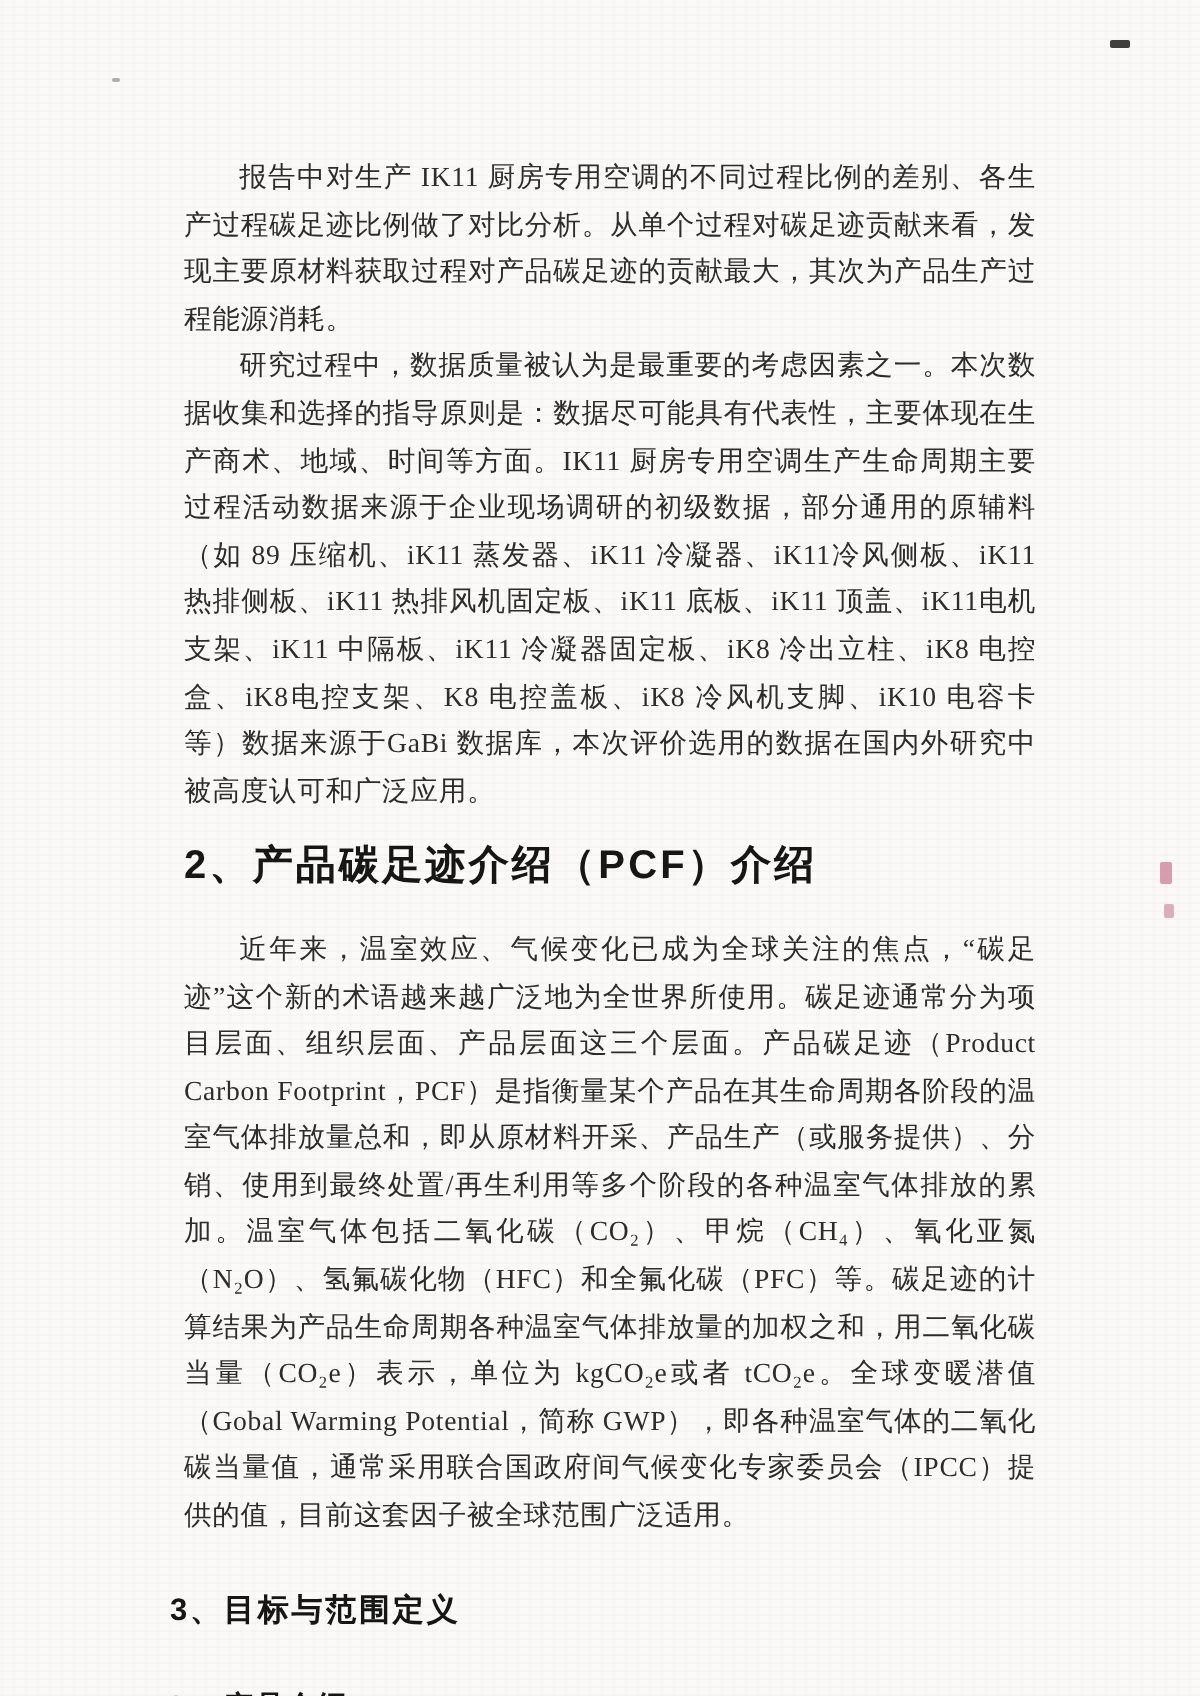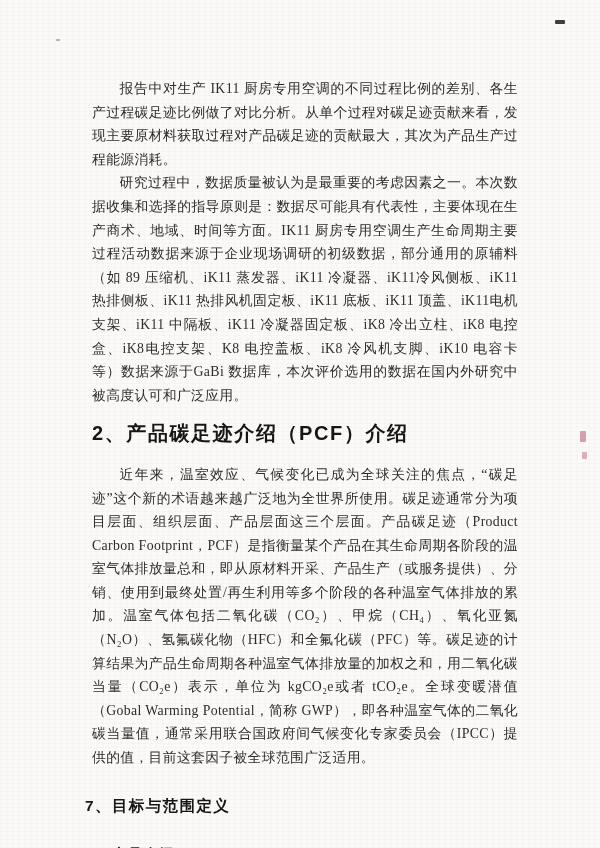--- a/index.html
+++ b/index.html
@@ -87,21 +87,21 @@
   <div class="text-block">
 
     <p>报告中对生产 IK11 厨房专用空调的不同过程比例的差别、各生产过程碳足迹比例做了对比分析。从单个过程对碳足迹贡献来看，发现主要原材料获取过程对产品碳足迹的贡献最大，其次为产品生产过程能源消耗。</p>
 
     <p>研究过程中，数据质量被认为是最重要的考虑因素之一。本次数据收集和选择的指导原则是：数据尽可能具有代表性，主要体现在生产商术、地域、时间等方面。IK11 厨房专用空调生产生命周期主要过程活动数据来源于企业现场调研的初级数据，部分通用的原辅料（如 89 压缩机、iK11 蒸发器、iK11 冷凝器、iK11冷风侧板、iK11 热排侧板、iK11 热排风机固定板、iK11 底板、iK11 顶盖、iK11电机支架、iK11 中隔板、iK11 冷凝器固定板、iK8 冷出立柱、iK8 电控盒、iK8电控支架、K8 电控盖板、iK8 冷风机支脚、iK10 电容卡等）数据来源于GaBi 数据库，本次评价选用的数据在国内外研究中被高度认可和广泛应用。</p>
 
     <h2 class="h-main">2、产品碳足迹介绍（PCF）介绍</h2>
 
     <p>近年来，温室效应、气候变化已成为全球关注的焦点，“碳足迹”这个新的术语越来越广泛地为全世界所使用。碳足迹通常分为项目层面、组织层面、产品层面这三个层面。产品碳足迹（Product Carbon Footprint，PCF）是指衡量某个产品在其生命周期各阶段的温室气体排放量总和，即从原材料开采、产品生产（或服务提供）、分销、使用到最终处置/再生利用等多个阶段的各种温室气体排放的累加。温室气体包括二氧化碳（CO₂）、甲烷（CH₄）、氧化亚氮（N₂O）、氢氟碳化物（HFC）和全氟化碳（PFC）等。碳足迹的计算结果为产品生命周期各种温室气体排放量的加权之和，用二氧化碳当量（CO₂e）表示，单位为 kgCO₂e或者 tCO₂e。全球变暖潜值（Gobal Warming Potential，简称 GWP），即各种温室气体的二氧化碳当量值，通常采用联合国政府间气候变化专家委员会（IPCC）提供的值，目前这套因子被全球范围广泛适用。</p>
 
-    <h2 class="h-goal">7、目标与范围定义</h2>
+    <h2 class="h-goal">3、目标与范围定义</h2>
 
     <h3 class="h-sub">3.1 产品介绍</h3>
 
   </div>
 
   <div id="artifacts">
       <span class="artifact" style="left: 555px; top: 20px; width: 10px; height: 4px; background: rgb(42, 42, 42); opacity: 0.9;"></span>
       <span class="artifact" style="left: 56px; top: 39px; width: 4px; height: 2px; background: rgb(143, 143, 143); opacity: 0.7;"></span>
       <span class="artifact" style="left: 580px; top: 431px; width: 6px; height: 11px; background: rgb(201, 127, 151); opacity: 0.75;"></span>
       <span class="artifact" style="left: 582px; top: 452px; width: 5px; height: 7px; background: rgb(207, 143, 163); opacity: 0.7;"></span>

